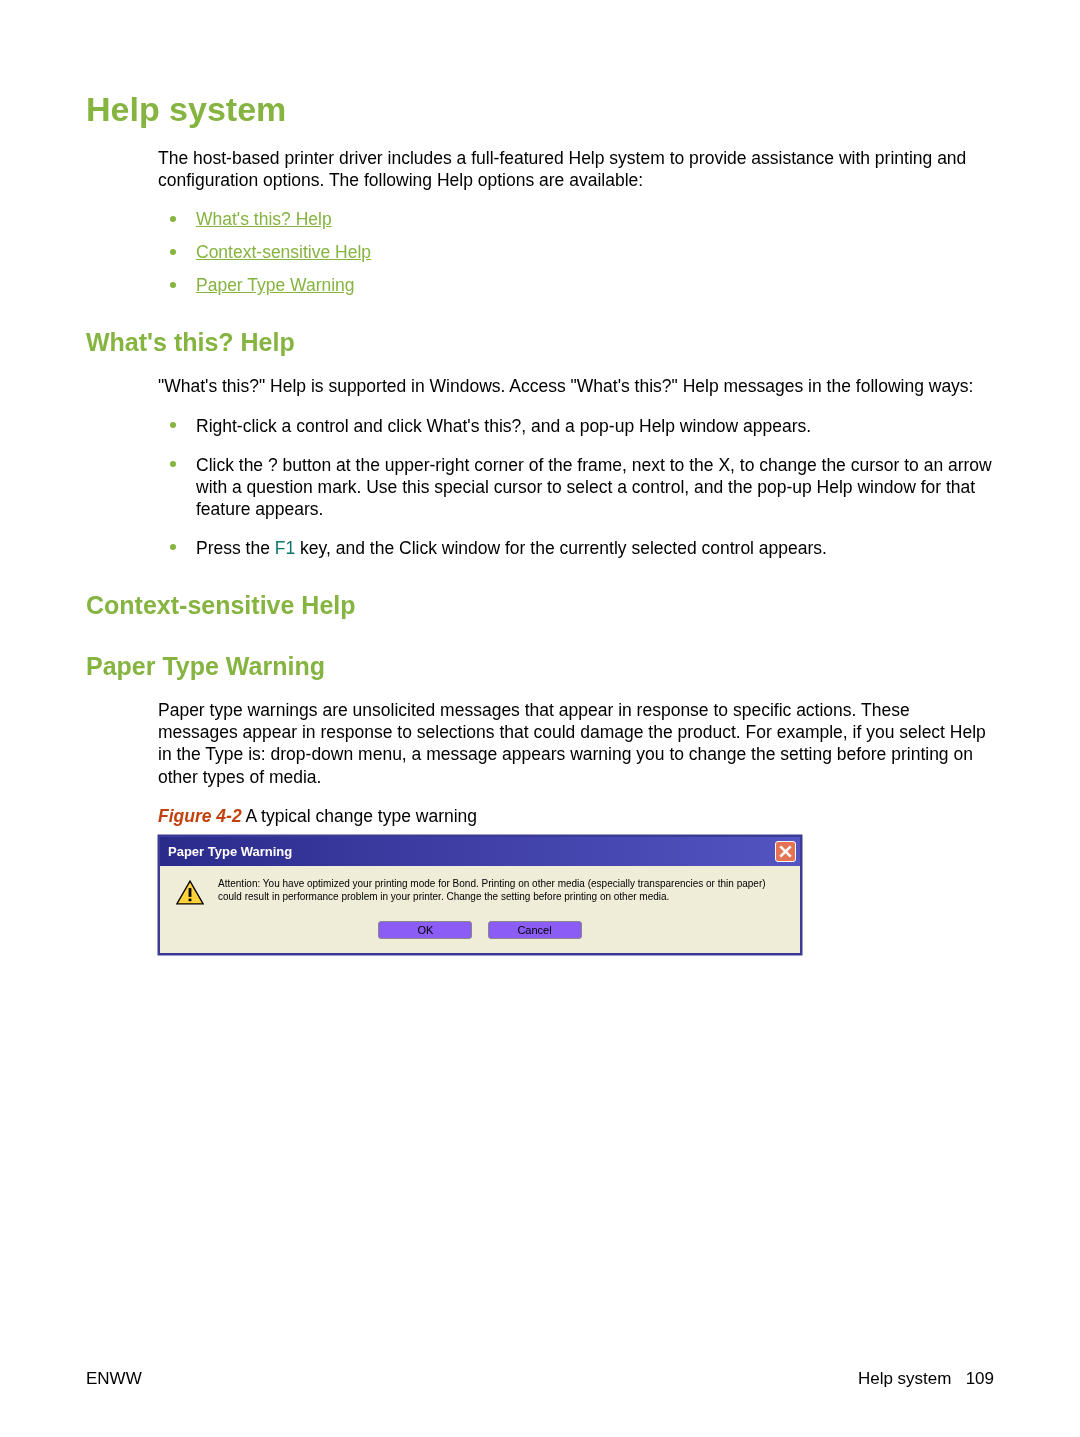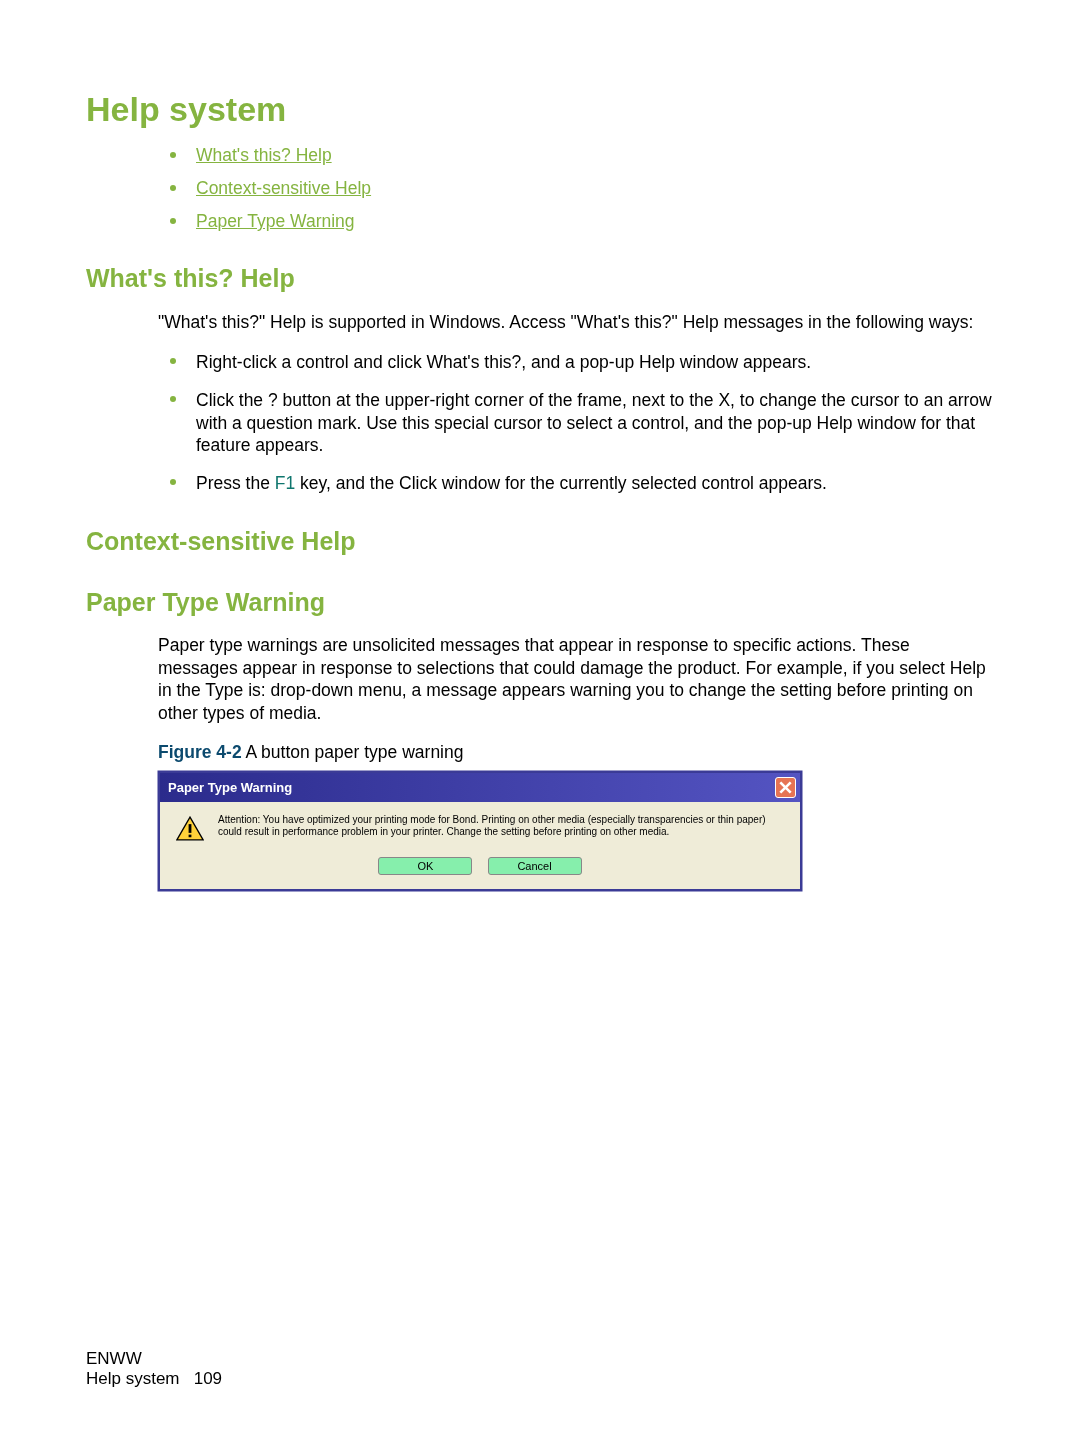--- a/index.html
+++ b/index.html
@@ -72,21 +72,21 @@
     line-height: 1.28;
   }
   .f1 { color: #0f766e; font-weight: normal; }
   b { font-weight: normal; }
   .fig-caption {
     margin-left: 72px;
     font-size: 17.5px;
     margin-top: 18px;
     margin-bottom: 8px;
   }
-  .fig-label { color: #0c4a6e; font-weight: bold; }
+  .fig-label { color: #c2410c; font-weight: bold; font-style: italic; }
 
   
   .dialog {
     margin-left: 72px;
     width: 640px;
     border: 2px solid #3b3b96;
     font-family: Tahoma, Arial, sans-serif;
     font-size: 11px;
     color: #000;
     background: #efecd8;
@@ -134,44 +134,44 @@
   }
   .dlg-buttons {
     text-align: center;
     margin-top: 16px;
   }
   .dlg-btn {
     display: inline-block;
     min-width: 64px;
     padding: 2px 14px;
     font-size: 11px;
-    background: #86efac;
+    background: #8b5cf6;
     border: 1px solid #888;
     border-radius: 3px;
     margin: 0 6px;
   }
 
   .footer {
     position: absolute;
     left: 86px;
     right: 86px;
     bottom: 48px;
     font-size: 17px;
     display: flex;
     justify-content: space-between;
-    flex-direction: column;
   }
 </style>
 </head>
 <body>
 
 <div class="page">
 
   <h1 class="title">Help system</h1>
 
+  <p class="body-text">The host-based printer driver includes a full-featured Help system to provide assistance with printing and configuration options. The following Help options are available:</p>
 
   <ul class="link-list">
     <li>
       <span class="bullet-dot"></span>
       <a href="#" class="doc-link">What's this? Help</a>
     </li>
     <li>
       <span class="bullet-dot"></span>
       <a href="#" class="doc-link">Context-sensitive Help</a>
     </li>
@@ -199,21 +199,21 @@
   </ul>
 
   <h2 class="section">Context-sensitive Help</h2>
 
   <h2 class="section">Paper Type Warning</h2>
   <p class="body-text">
     <span>Paper type warnings are unsolicited messages that appear in response to specific actions. These messages appear in response to selections that could damage the product. For example, if you select </span><b>Help</b><span> in the </span><b>Type is:</b><span> drop-down menu, a message appears warning you to change the setting before printing on other types of media.</span>
   </p>
 
   <div class="fig-caption">
-    <span class="fig-label">Figure 4-2</span><span>  A button paper type warning</span>
+    <span class="fig-label">Figure 4-2</span><span>  A typical change type warning</span>
   </div>
 
   <div class="dialog">
     <div class="dlg-titlebar">
       <span>Paper Type Warning</span>
       <span class="dlg-close">
         <svg viewBox="0 0 10 10">
           <line x1="1" y1="1" x2="9" y2="9" stroke="#fff" stroke-width="2"></line>
           <line x1="9" y1="1" x2="1" y2="9" stroke="#fff" stroke-width="2"></line>
         </svg>

